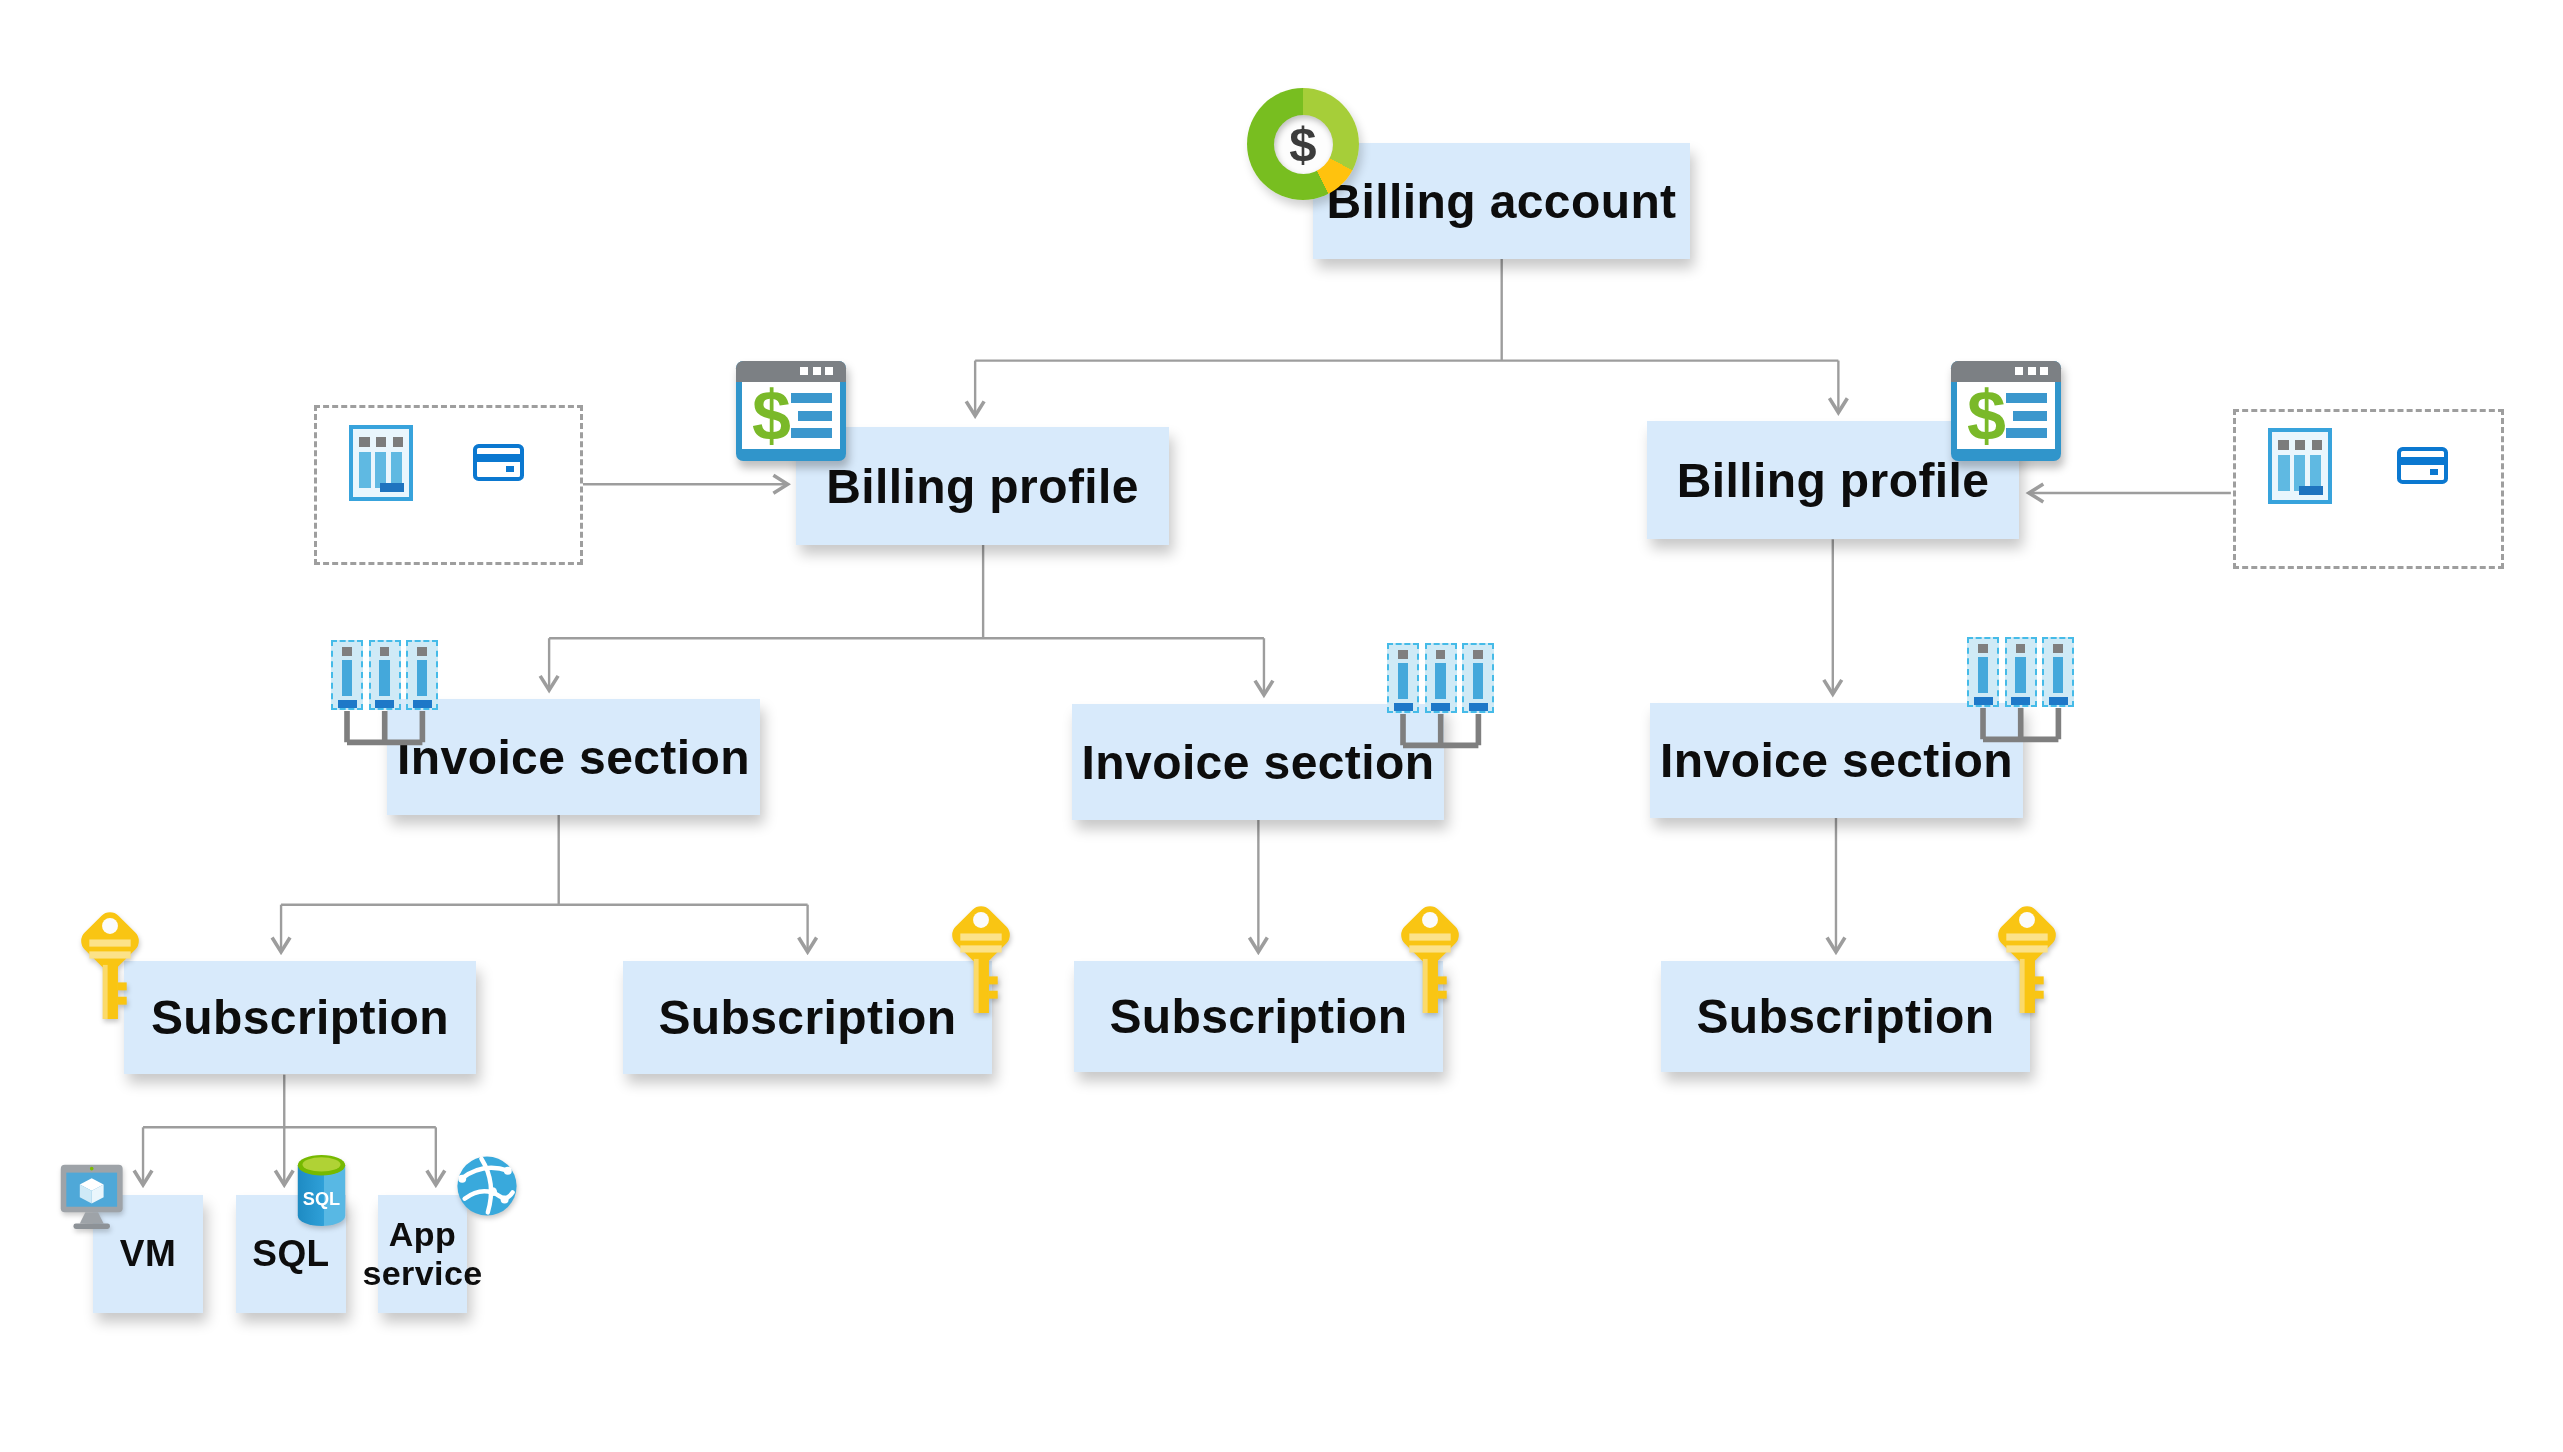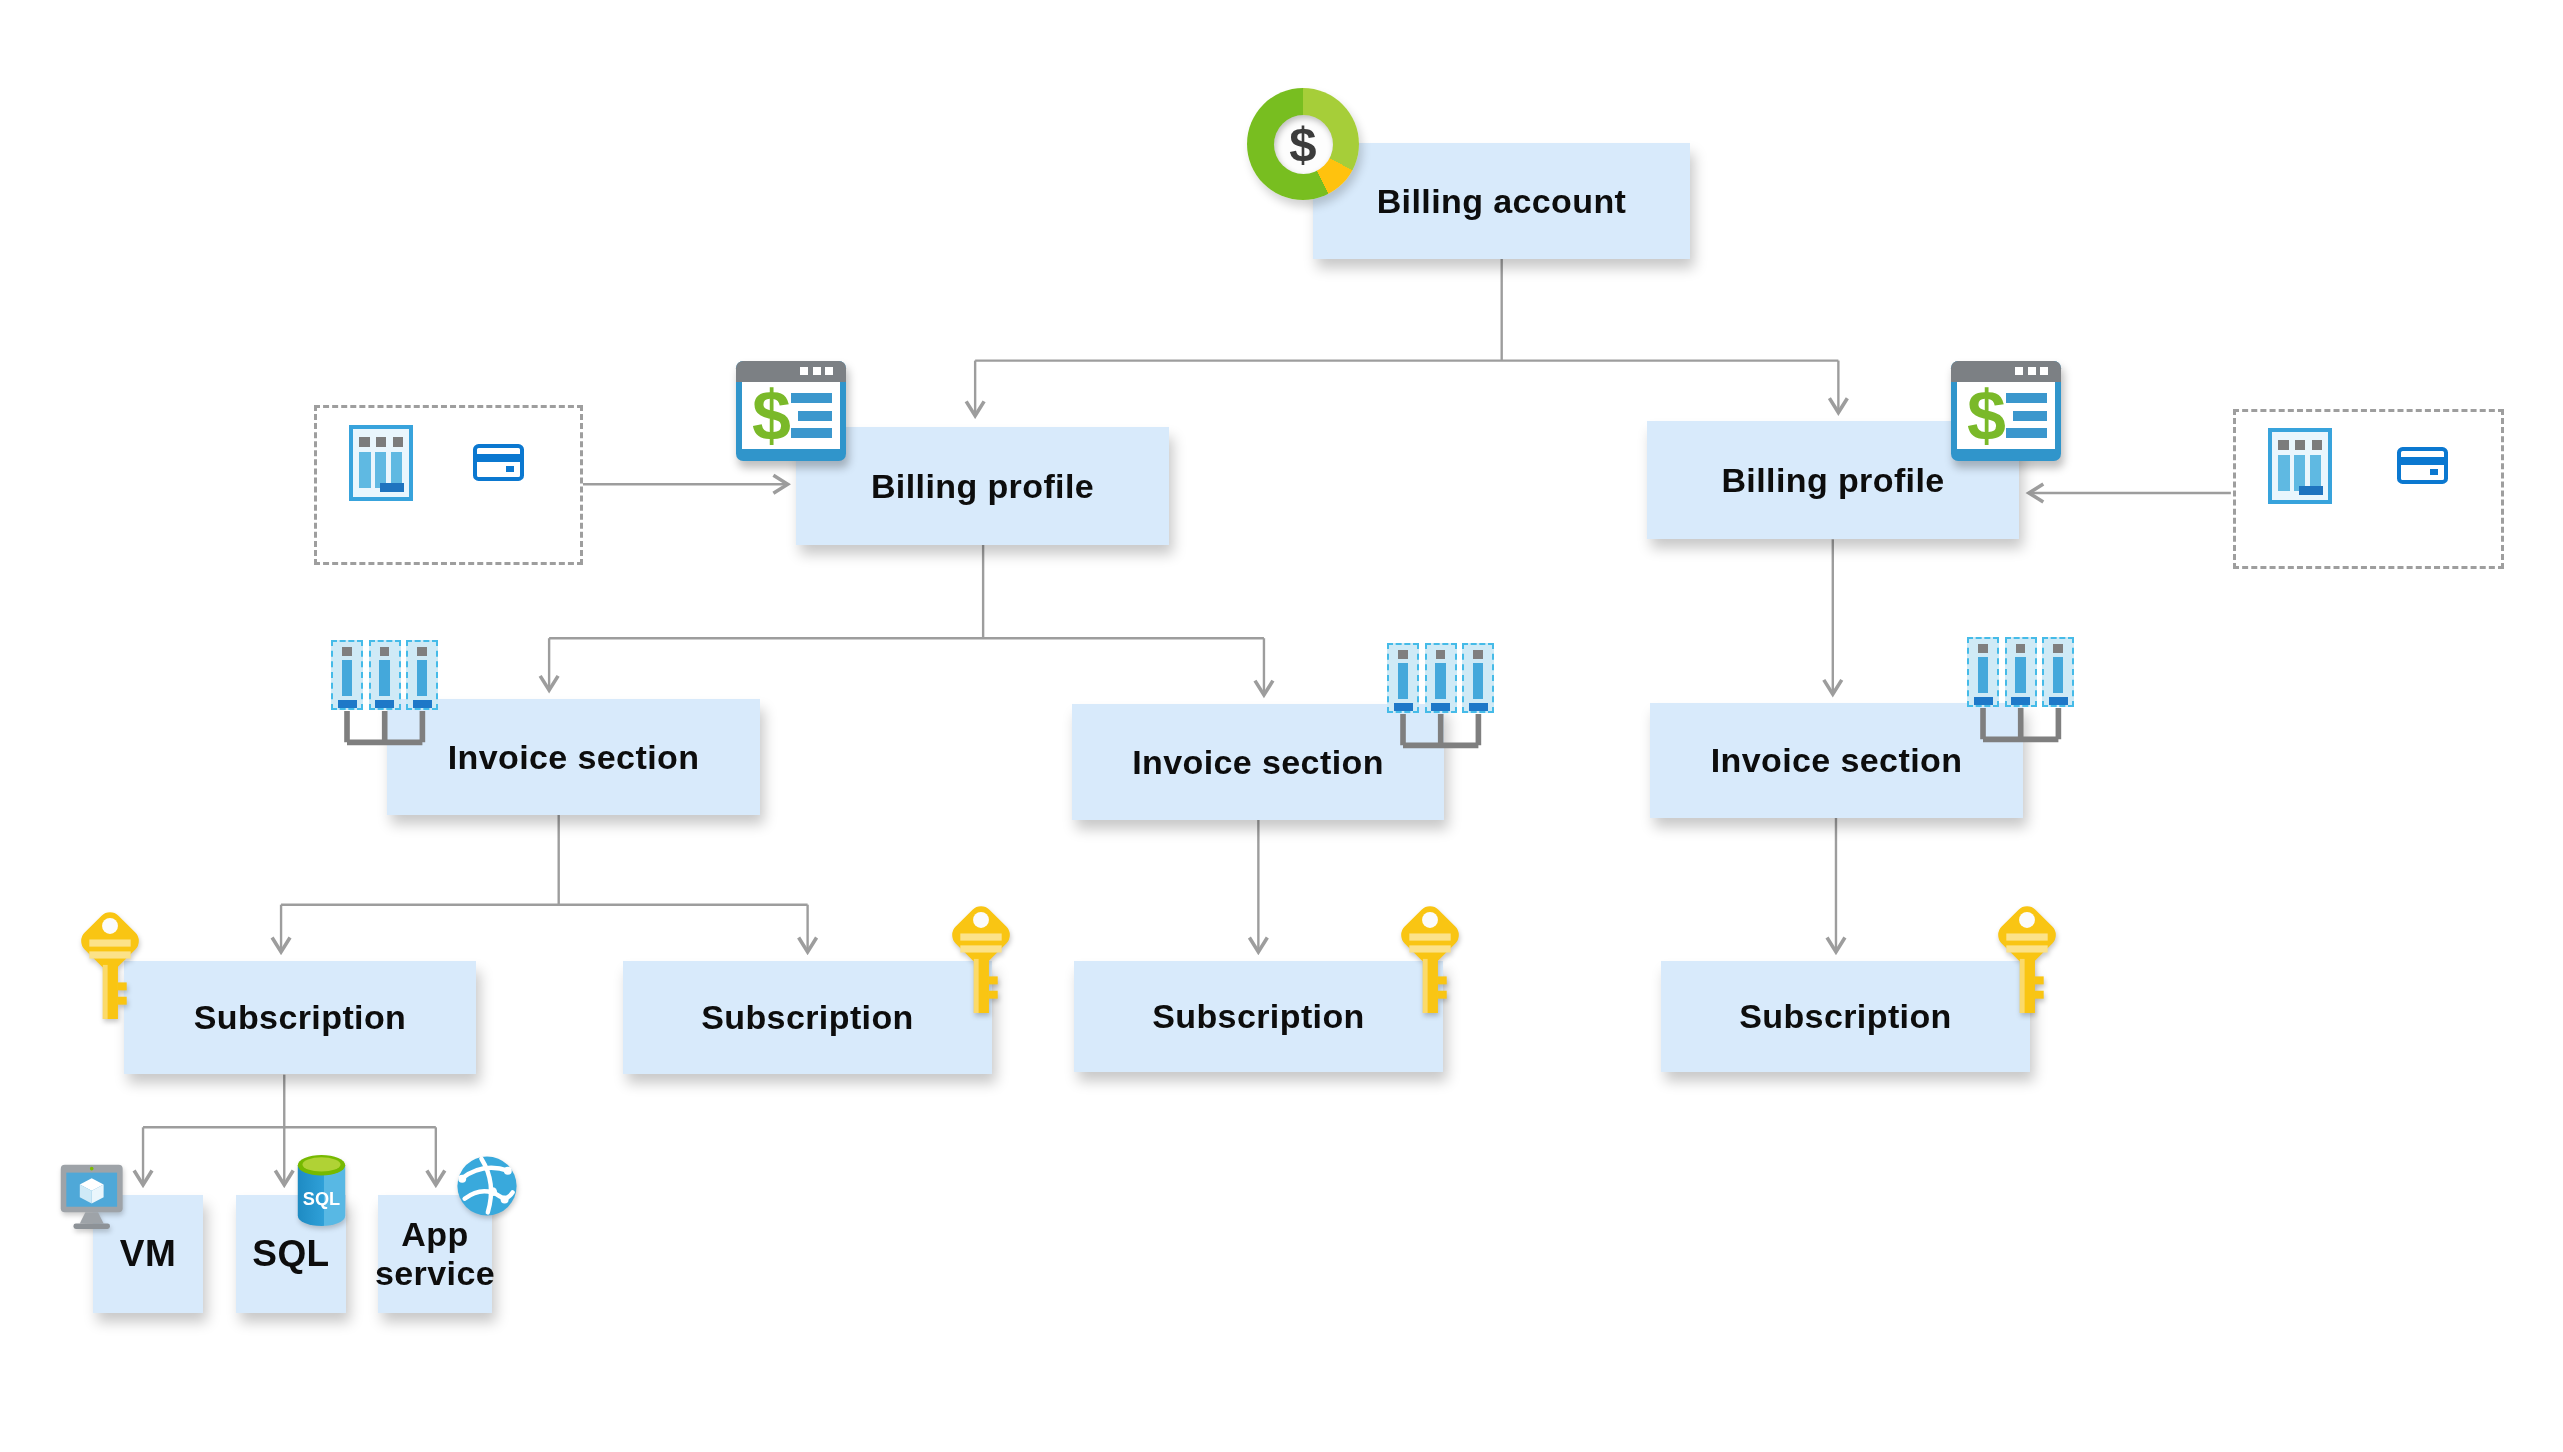--- a/index.html
+++ b/index.html
@@ -9,21 +9,21 @@
     background:#ffffff;
     font-family:"Liberation Sans", sans-serif;
     overflow:hidden;
   }
   
   .node{
     position:absolute;
     background:#d8eafb;
     display:flex;align-items:center;justify-content:center;
     text-align:center;
-    font-weight:600;font-size:34px;color:#0d0d0d;
+    font-weight:600;font-size:48px;color:#0d0d0d;
     box-shadow:4px 10.4px 12.8px rgba(0,0,0,0.22);
     letter-spacing:0.4px;
   }
   .node.small{font-size:37px;}
   .node.app{font-size:34px;line-height:1.15;}
   
   .dashedbox{
     position:absolute;
     background:#ffffff;
     border:3.2px dashed #9e9e9e;
@@ -161,21 +161,21 @@
   <div class="node" style="left:623px;top:961px;width:369px;height:113px;">Subscription</div>
 
   <div class="node" style="left:1074px;top:961px;width:369px;height:111px;">Subscription</div>
 
   <div class="node" style="left:1661px;top:961px;width:369px;height:111px;">Subscription</div>
 
   <div class="node small" style="left:93px;top:1195px;width:110px;height:118px;">VM</div>
 
   <div class="node small" style="left:236px;top:1195px;width:110px;height:118px;">SQL</div>
 
-  <div class="node app" style="left:378px;top:1195px;width:114px;height:118px;">App service</div>
+  <div class="node app" style="left:378px;top:1195px;width:89px;height:118px;">App service</div>
 
   <div class="icon donut" style="left:1247px;top:88px;">
     <div class="donut-hole">
       <span>$</span>
     </div>
   </div>
 
   <div class="icon winicon" style="left:736px;top:361px;">
     <div class="win-top"></div>
     <div class="win-dot" style="right:12.8px;"></div>

